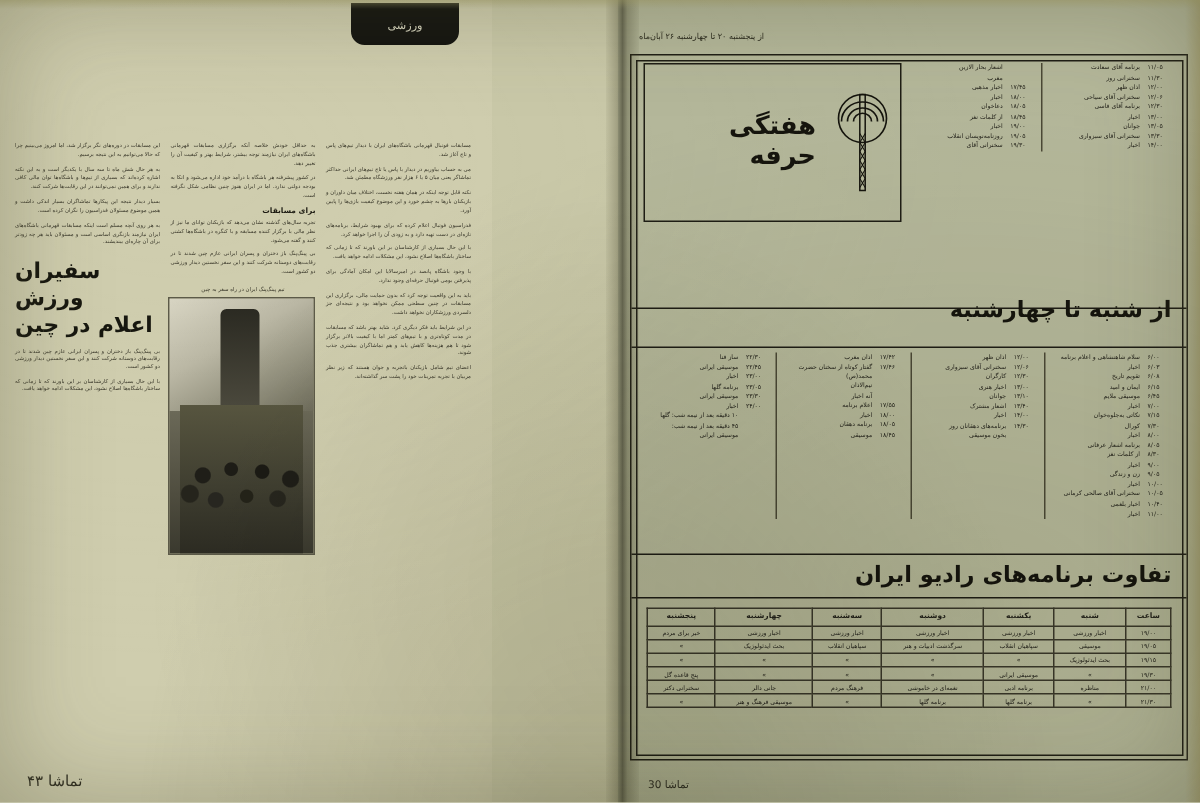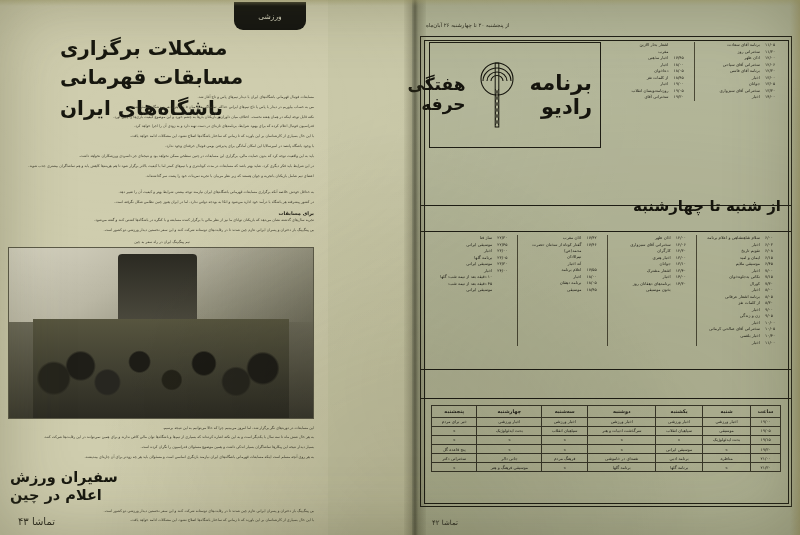--- a/index.html
+++ b/index.html
@@ -45,21 +45,21 @@
     background:#141410;border-radius:0 0 9px 9px;
     display:flex;align-items:center;justify-content:center;}
   .sport-tab span{color:#d9d7c0;font-size:7.5px;letter-spacing:.5px;}
 
   .headline{position:absolute;top:34px;right:18px;width:250px;
     text-align:left;color:#17170f;line-height:1.45;}
   .headline .l1{font-size:20px;font-weight:bold;display:block;}
   .headline .l2{font-size:20px;font-weight:bold;display:block;margin-top:2px;}
 
   .artcols{position:absolute;top:95px;right:14px;left:10px;height:400px;
-    display:flex;flex-direction:column;gap:7px;}
+    display:flex;flex-direction:row;gap:7px;}
   .acol{flex:1;position:relative;}
 
   .para{font-size:3.6px;line-height:1.62;color:#3a382a;text-align:justify;
     margin-bottom:4px;}
   .para.tight{line-height:1.5;}
 
   .subhead{font-size:14.5px;font-weight:bold;color:#17170f;
     line-height:1.25;text-align:left;margin:7px 0 5px;}
 
   .minihead{font-size:5px;font-weight:bold;color:#1d1b12;margin:4px 0 2px;}
@@ -140,24 +140,20 @@
 <body>
 
 <div id="page">
 
   <div class="half half-left">
 
     <div class="sport-tab">
       <span>ورزشی</span>
     </div>
 
-    <div class="headline">
-      <span class="l1">مشکلات برگزاری مسابقات قهرمانی</span>
-      <span class="l2">باشگاه‌های ایران</span>
-    </div>
 
     <div class="artcols">
 
       <div class="acol">
         <div class="para">مسابقات فوتبال قهرمانی باشگاه‌های ایران با دیدار تیم‌های پاس و تاج آغاز شد.</div>
         <div class="para">می به حساب بیاوریم در دیدار با پاس یا تاج تیم‌های ایرانی حداکثر تماشاگر یعنی میان ۵ یا ۶ هزار نفر ورزشگاه مطمئن شد.</div>
         <div class="para">نکته قابل توجه اینکه در همان هفته نخست، اختلاف میان داوران و بازیکنان بارها به چشم خورد و این موضوع کیفیت بازی‌ها را پایین آورد.</div>
         <div class="para">فدراسیون فوتبال اعلام کرده که برای بهبود شرایط، برنامه‌های تازه‌ای در دست تهیه دارد و به زودی آن را اجرا خواهد کرد.</div>
         <div class="para">با این حال بسیاری از کارشناسان بر این باورند که تا زمانی که ساختار باشگاه‌ها اصلاح نشود، این مشکلات ادامه خواهد یافت.</div>
         <div class="para">با وجود باشگاه پانصد در امیرسالایا این امکان آمادگی برای پذیرفتن بومی فوتبال حرفه‌ای وجود ندارد.</div>
@@ -200,24 +196,20 @@
   </div>
 
   <div class="half half-right">
 
     <div class="rp-date">از پنجشنبه ۲۰ تا چهارشنبه ۲۶ آبان‌ماه</div>
 
     <div class="rp-frame">
       <div class="rp-inner"></div>
 
       <div class="masthead">
-        <div class="mh-title">
-          <span class="t1">برنامه</span>
-          <span class="t2">رادیو</span>
-        </div>
         <div class="mh-logo">
           <svg viewBox="0 0 50 72" width="50" height="72" aria-hidden="true">
             <g fill="none" stroke="#15140d" stroke-width="1.1">
               <circle cx="25" cy="20" r="16"></circle>
               <path d="M11 22a14 13 0 0 1 28 0"></path>
               <path d="M15 22a10 9 0 0 1 20 0"></path>
               <path d="M19 22a6 5.5 0 0 1 12 0"></path>
             </g>
             <rect x="23.2" y="4" width="3.6" height="64" fill="none" stroke="#15140d" stroke-width="1"></rect>
             <g stroke="#15140d" stroke-width=".7">
@@ -495,20 +487,21 @@
             </div>
             <div class="srow">
               <span class="t"></span>
               <span class="n">۴۵ دقیقه بعد از نیمه شب: موسیقی ایرانی</span>
             </div>
           </div>
       </div>
 
       <div class="rule-h" style="top:332px;"></div>
 
+      <div class="sec-title" style="top:337px;">تفاوت برنامه‌های رادیو ایران</div>
 
       <div class="rule-h" style="top:361px;"></div>
 
       <table class="difftable" style="top:368px;position:absolute;">
         <thead>
             <tr id="diff-head">
               <th>ساعت</th>
               <th>شنبه</th>
               <th>یکشنبه</th>
               <th>دوشنبه</th>
@@ -570,21 +563,21 @@
               <td>برنامه گلها</td>
               <td>»</td>
               <td>موسیقی فرهنگ و هنر</td>
               <td>»</td>
             </tr>
           </tbody>
       </table>
 
     </div>
 
-    <div class="page-foot-r">تماشا ۴۲</div>
+    <div class="page-foot-r">تماشا 30</div>
   </div>
 
   <div class="spine"></div>
   <div class="edge-right"></div>
   <div class="edge-top"></div>
   <div class="grain"></div>
   <div class="vignette"></div>
 </div>
 
 </body></html>

